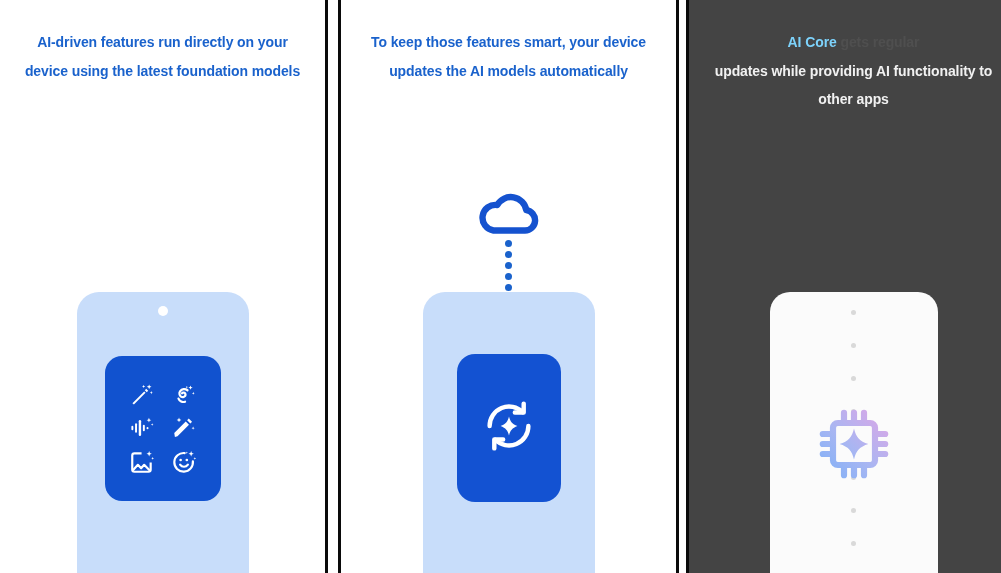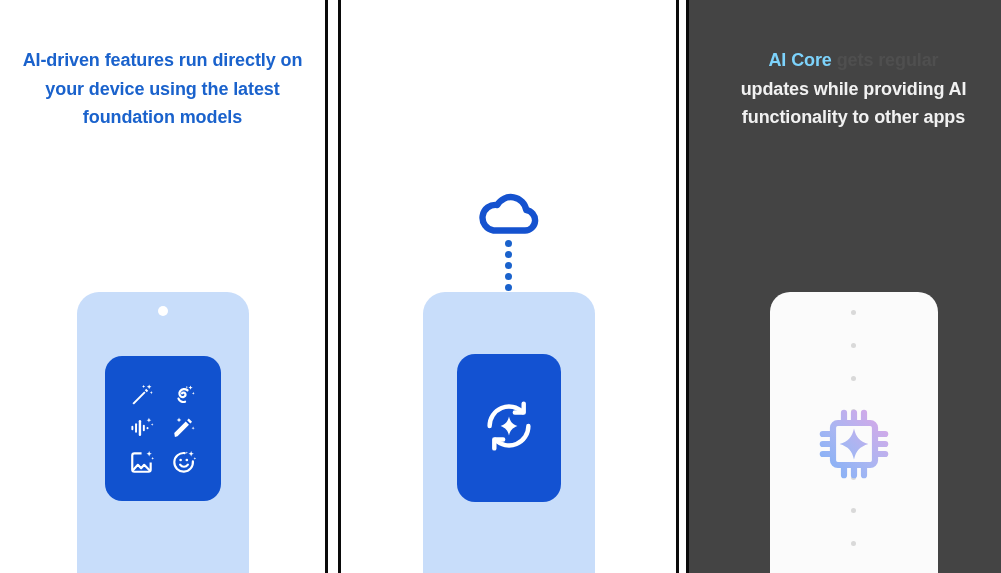--- a/index.html
+++ b/index.html
@@ -43,23 +43,23 @@
   }
   .divider::before { left:0; }
   .divider::after  { right:0; }
   .divider-a { width:16px; }
   .divider-b { width:13px; }
 
   
   .heading {
     position:absolute;
     left:0; right:0;
-    top:46px;
+    top:28px;
     text-align:center;
-    font-size:18px;
+    font-size:14px;
     line-height:28.5px;
     letter-spacing:-0.1px;
     padding:0 18px;
   }
   .heading.blue  { color:#1a62cc; }
   .heading.white { color:#f1f1f1; }
   .heading b { font-weight:700; }
   .heading .accent-chip {
     font-weight:700;
     color:#7dd3fc;
@@ -268,20 +268,23 @@
           </span>
 
         </div>
       </div>
     </div>
   </section>
 
   <div class="divider divider-a"></div>
 
   <section class="panel panel-2">
+    <h2 class="heading blue">
+      <span>To keep those features smart, your device updates the </span><b>AI models</b><span> automatically</span>
+    </h2>
 
     <span class="cloud">
       <svg width="66" height="48" viewBox="0 0 66 48" fill="none" stroke="#1552cf" stroke-width="6.4" stroke-linejoin="round" stroke-linecap="round">
         <path d="M17.5 41.5h31.5a10.2 10.2 0 0 0 1.3-20.3A15.6 15.6 0 0 0 21.3 16a11.5 11.5 0 0 0-3.8 25.5z"></path>
       </svg>
     </span>
 
     <div class="dots-line">
       <i></i>
         <i></i>

